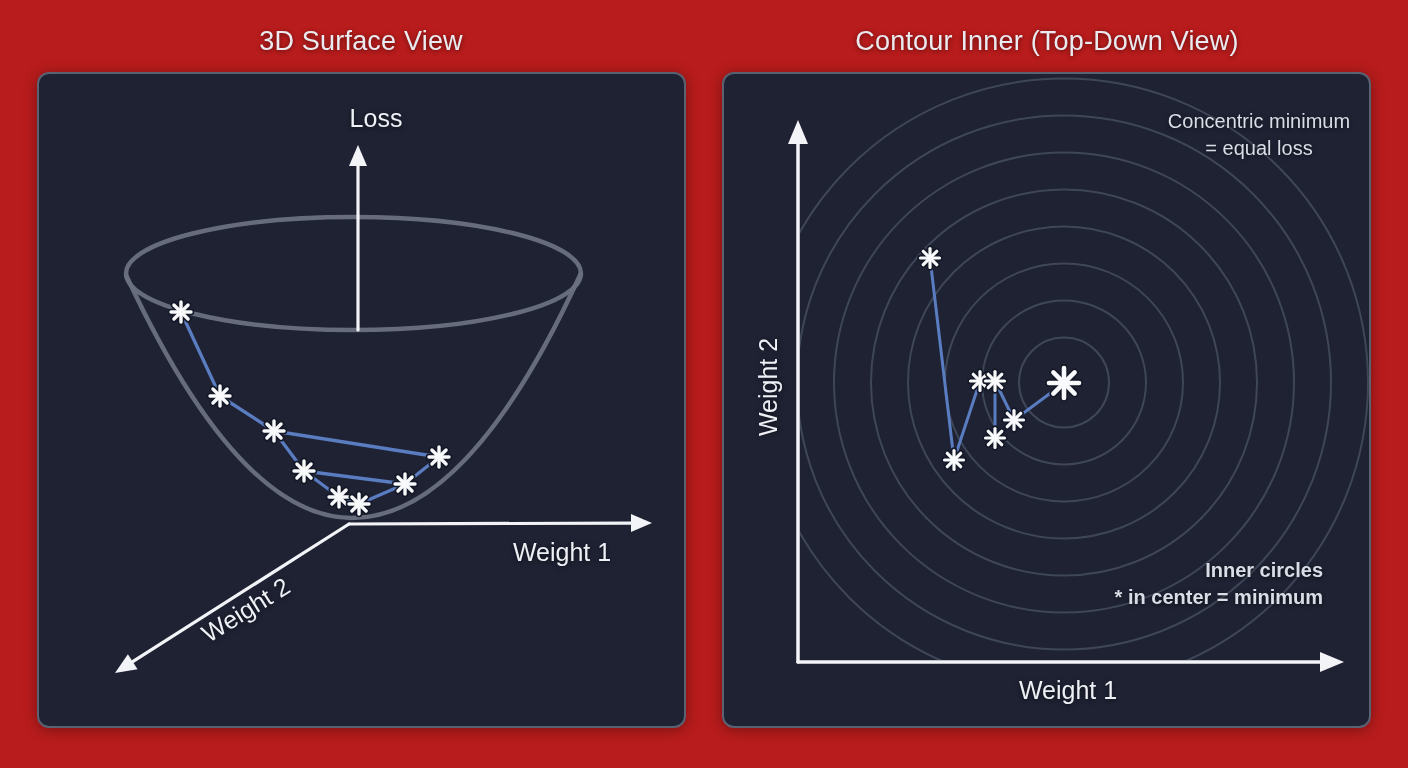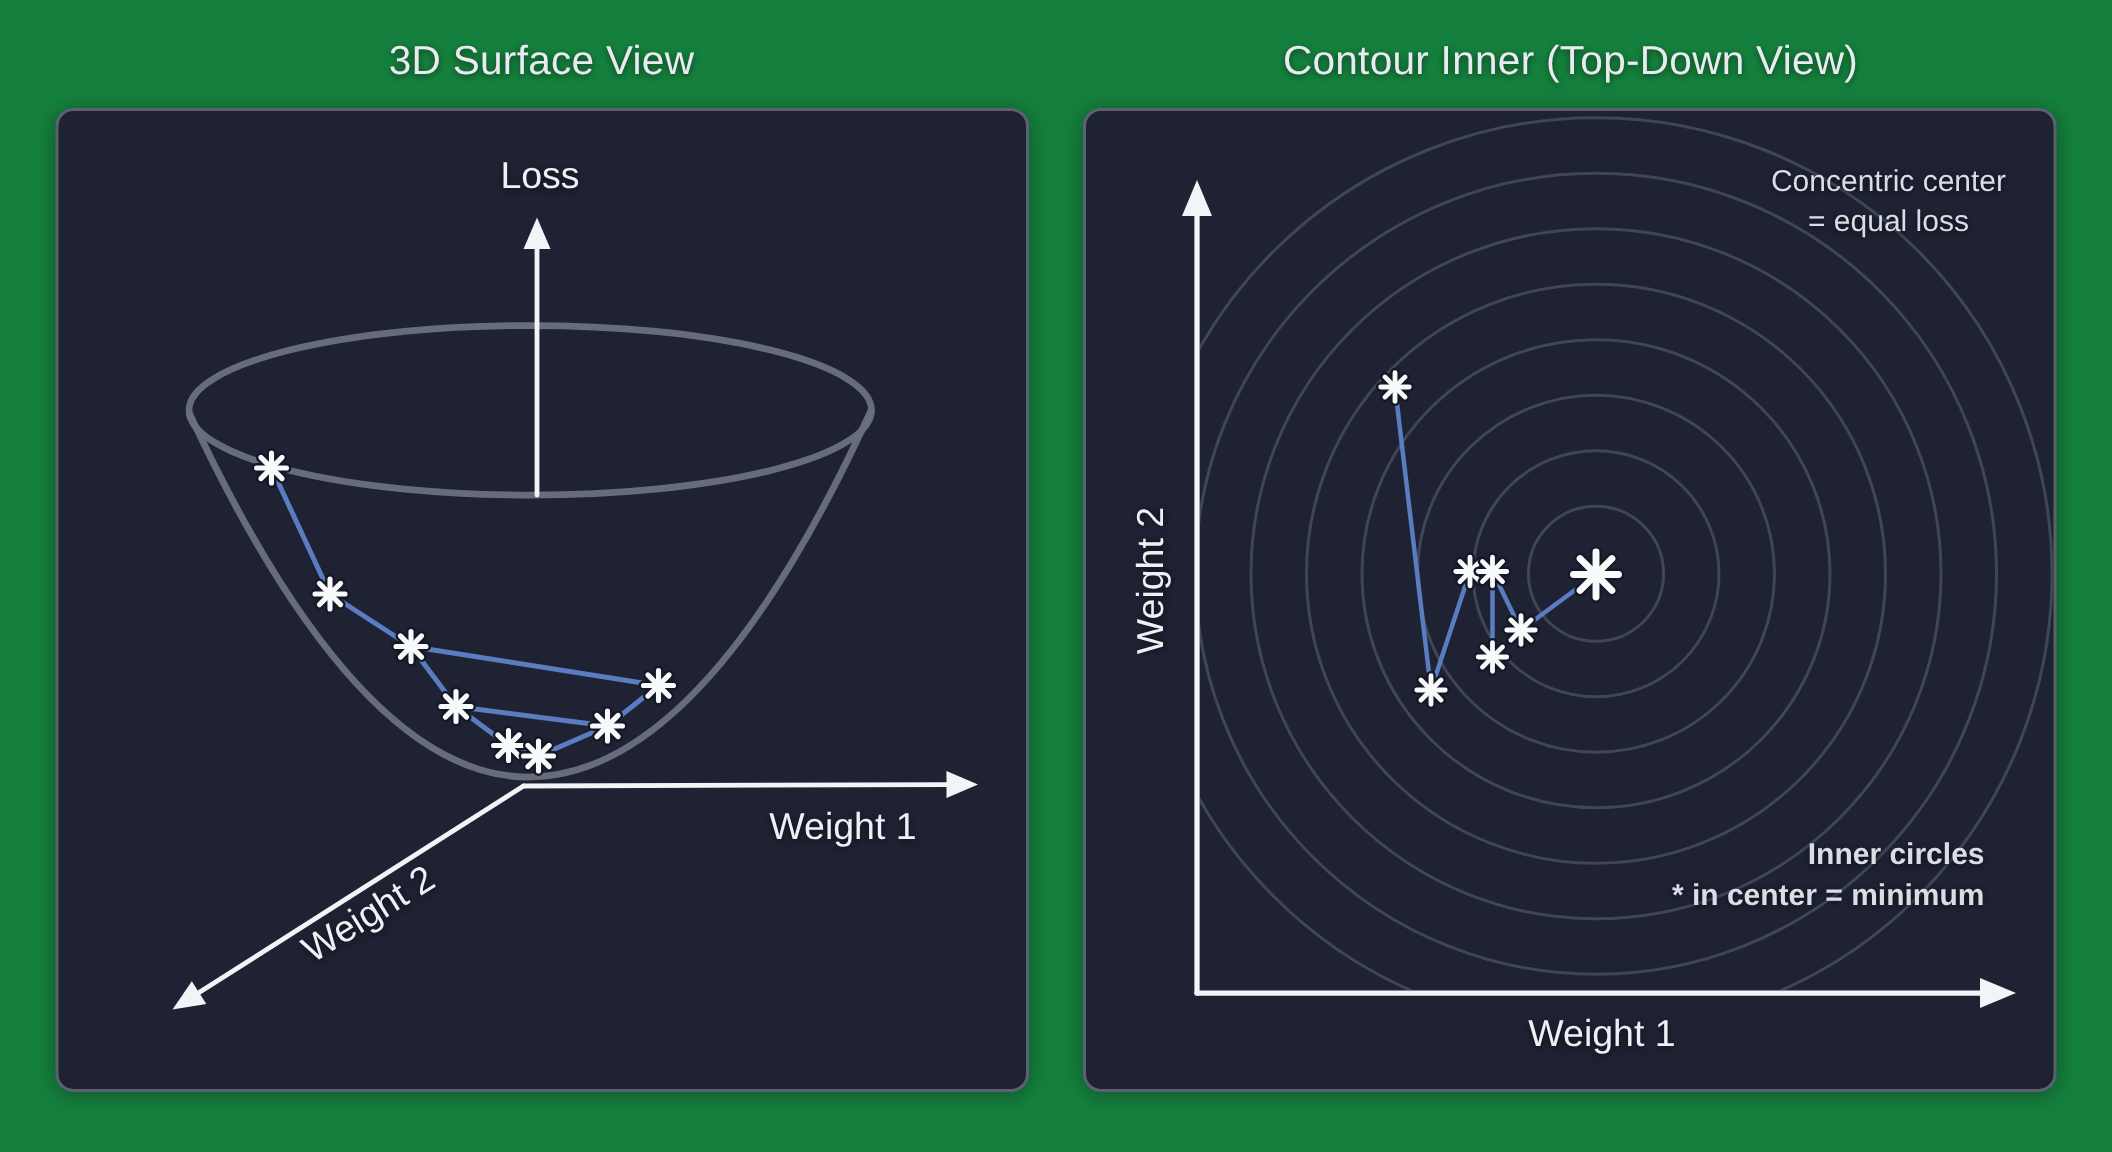--- a/index.html
+++ b/index.html
@@ -1,18 +1,18 @@
 <!DOCTYPE html>
 <html><head>
 <meta charset="utf-8">
 <style>
   html,body{margin:0;padding:0;background:#12151f;}
   .stage{
     position:relative;width:1408px;height:768px;overflow:hidden;
-    background:#15803d;
+    background:#b91c1c;
     font-family:"Liberation Sans", sans-serif;
   }
   .panel{
     position:absolute;top:72px;width:645px;height:652px;
     background:#1e2233;border:2px solid #5a6272;border-radius:12px;
     box-shadow:0 2px 14px rgba(0,0,0,0.35);
   }
   .panel svg{position:absolute;left:0;top:0;}
   .panel-title{
     position:absolute;top:41px;transform:translate(-50%,-50%);
@@ -118,21 +118,21 @@
         <line x1="373.0710678118655" y1="402.9289321881345" x2="358.9289321881345" y2="417.0710678118655" stroke="#f8f9fb" stroke-width="3.4" stroke-linecap="round"></line>
         <line x1="390" y1="383" x2="410" y2="383" stroke="#141827" stroke-width="6.6" stroke-linecap="round"></line>
         <line x1="392.9289321881345" y1="375.9289321881345" x2="407.0710678118655" y2="390.0710678118655" stroke="#141827" stroke-width="6.6" stroke-linecap="round"></line>
         <line x1="400" y1="373" x2="400" y2="393" stroke="#141827" stroke-width="6.6" stroke-linecap="round"></line>
         <line x1="407.0710678118655" y1="375.9289321881345" x2="392.9289321881345" y2="390.0710678118655" stroke="#141827" stroke-width="6.6" stroke-linecap="round"></line>
         <line x1="390" y1="383" x2="410" y2="383" stroke="#f8f9fb" stroke-width="3.4" stroke-linecap="round"></line>
         <line x1="392.9289321881345" y1="375.9289321881345" x2="407.0710678118655" y2="390.0710678118655" stroke="#f8f9fb" stroke-width="3.4" stroke-linecap="round"></line>
         <line x1="400" y1="373" x2="400" y2="393" stroke="#f8f9fb" stroke-width="3.4" stroke-linecap="round"></line>
         <line x1="407.0710678118655" y1="375.9289321881345" x2="392.9289321881345" y2="390.0710678118655" stroke="#f8f9fb" stroke-width="3.4" stroke-linecap="round"></line>
       </svg>
-    <div class="axis-label" style="left:321px;top:44px;text-align:center;">Loss</div>
+    <div class="axis-label" style="left:337px;top:44px;text-align:center;">Loss</div>
     <div class="axis-label" style="left:523px;top:478px;">Weight 1</div>
     <div class="axis-label rot32" style="left:207px;top:536px;">Weight 2</div>
   </div>
 
   <div class="panel" style="left:722px;">
     <svg id="svg-right" width="645" height="652" viewBox="0 0 645 652">
         <clipPath id="quad">
           <rect x="76" y="0" width="569" height="586"></rect>
         </clipPath>
         <g clip-path="url(#quad)">
@@ -209,21 +209,21 @@
         <line x1="350.6066017177982" y1="298.3933982822018" x2="329.3933982822018" y2="319.6066017177982" stroke="#141827" stroke-width="7.8" stroke-linecap="round"></line>
         <line x1="325" y1="309" x2="355" y2="309" stroke="#f8f9fb" stroke-width="4.6" stroke-linecap="round"></line>
         <line x1="329.3933982822018" y1="298.3933982822018" x2="350.6066017177982" y2="319.6066017177982" stroke="#f8f9fb" stroke-width="4.6" stroke-linecap="round"></line>
         <line x1="340" y1="294" x2="340" y2="324" stroke="#f8f9fb" stroke-width="4.6" stroke-linecap="round"></line>
         <line x1="350.6066017177982" y1="298.3933982822018" x2="329.3933982822018" y2="319.6066017177982" stroke="#f8f9fb" stroke-width="4.6" stroke-linecap="round"></line>
       </svg>
     <div class="axis-label" style="left:344px;top:616px;">Weight 1</div>
     <div class="axis-label rot90" style="left:44px;top:313px;">Weight 2</div>
 
     <div class="annotation center" style="left:535px;top:34px;">
-      <div>Concentric center</div>
+      <div>Concentric minimum</div>
       <div>= equal loss</div>
     </div>
     <div class="annotation right" style="right:46px;top:483px;font-weight:bold;">
       <div>Inner circles</div>
       <div>* in center = minimum</div>
     </div>
   </div>
 </div>
 
 </body></html>

